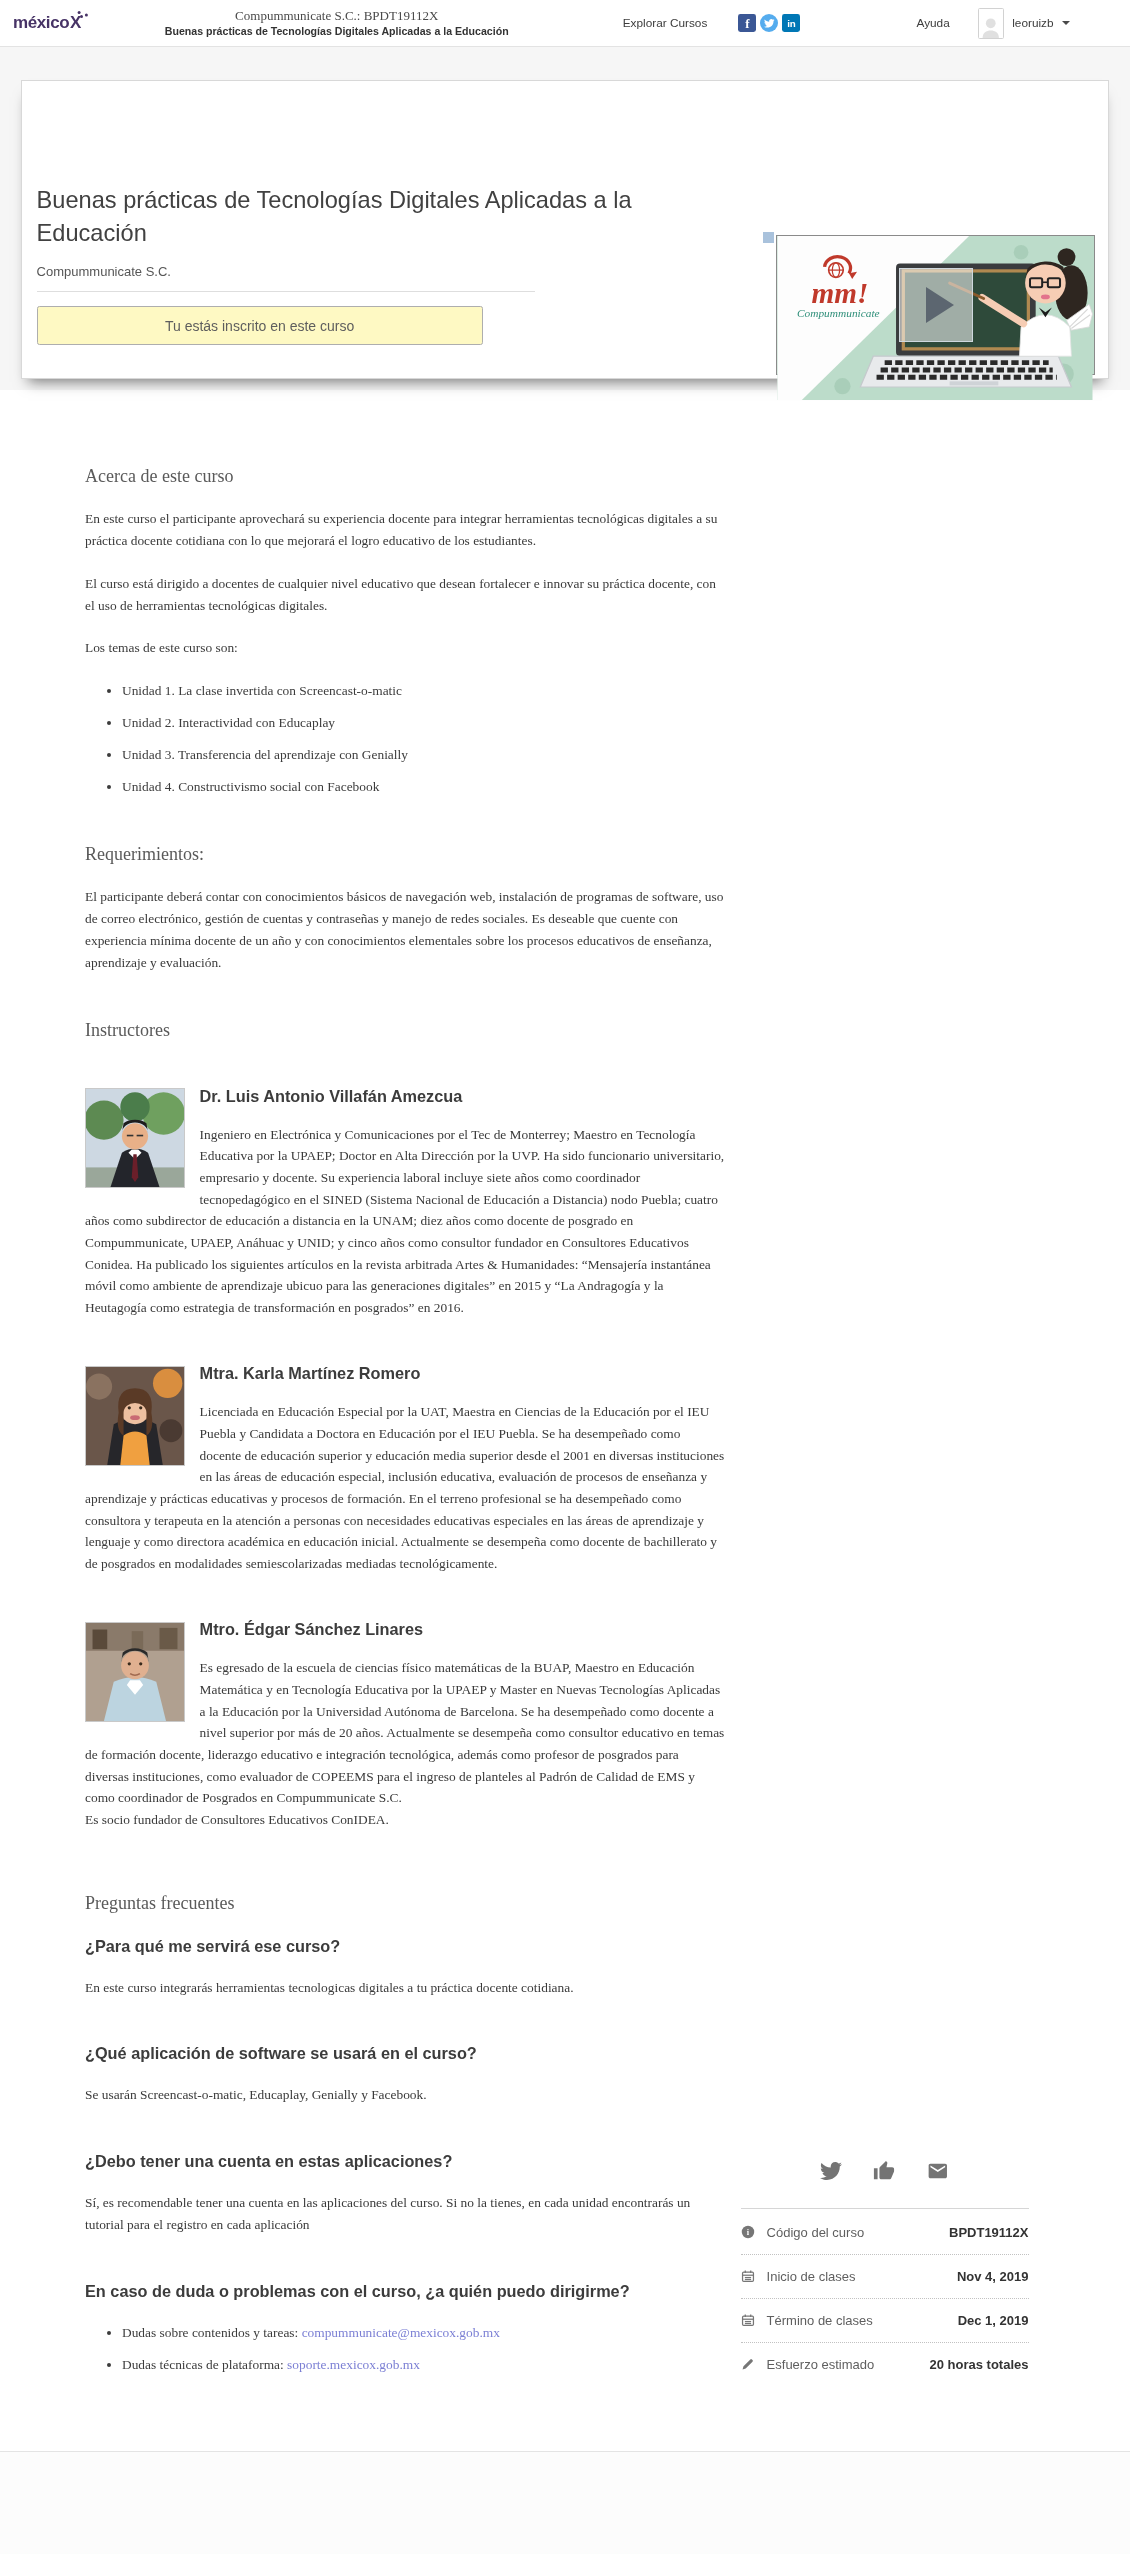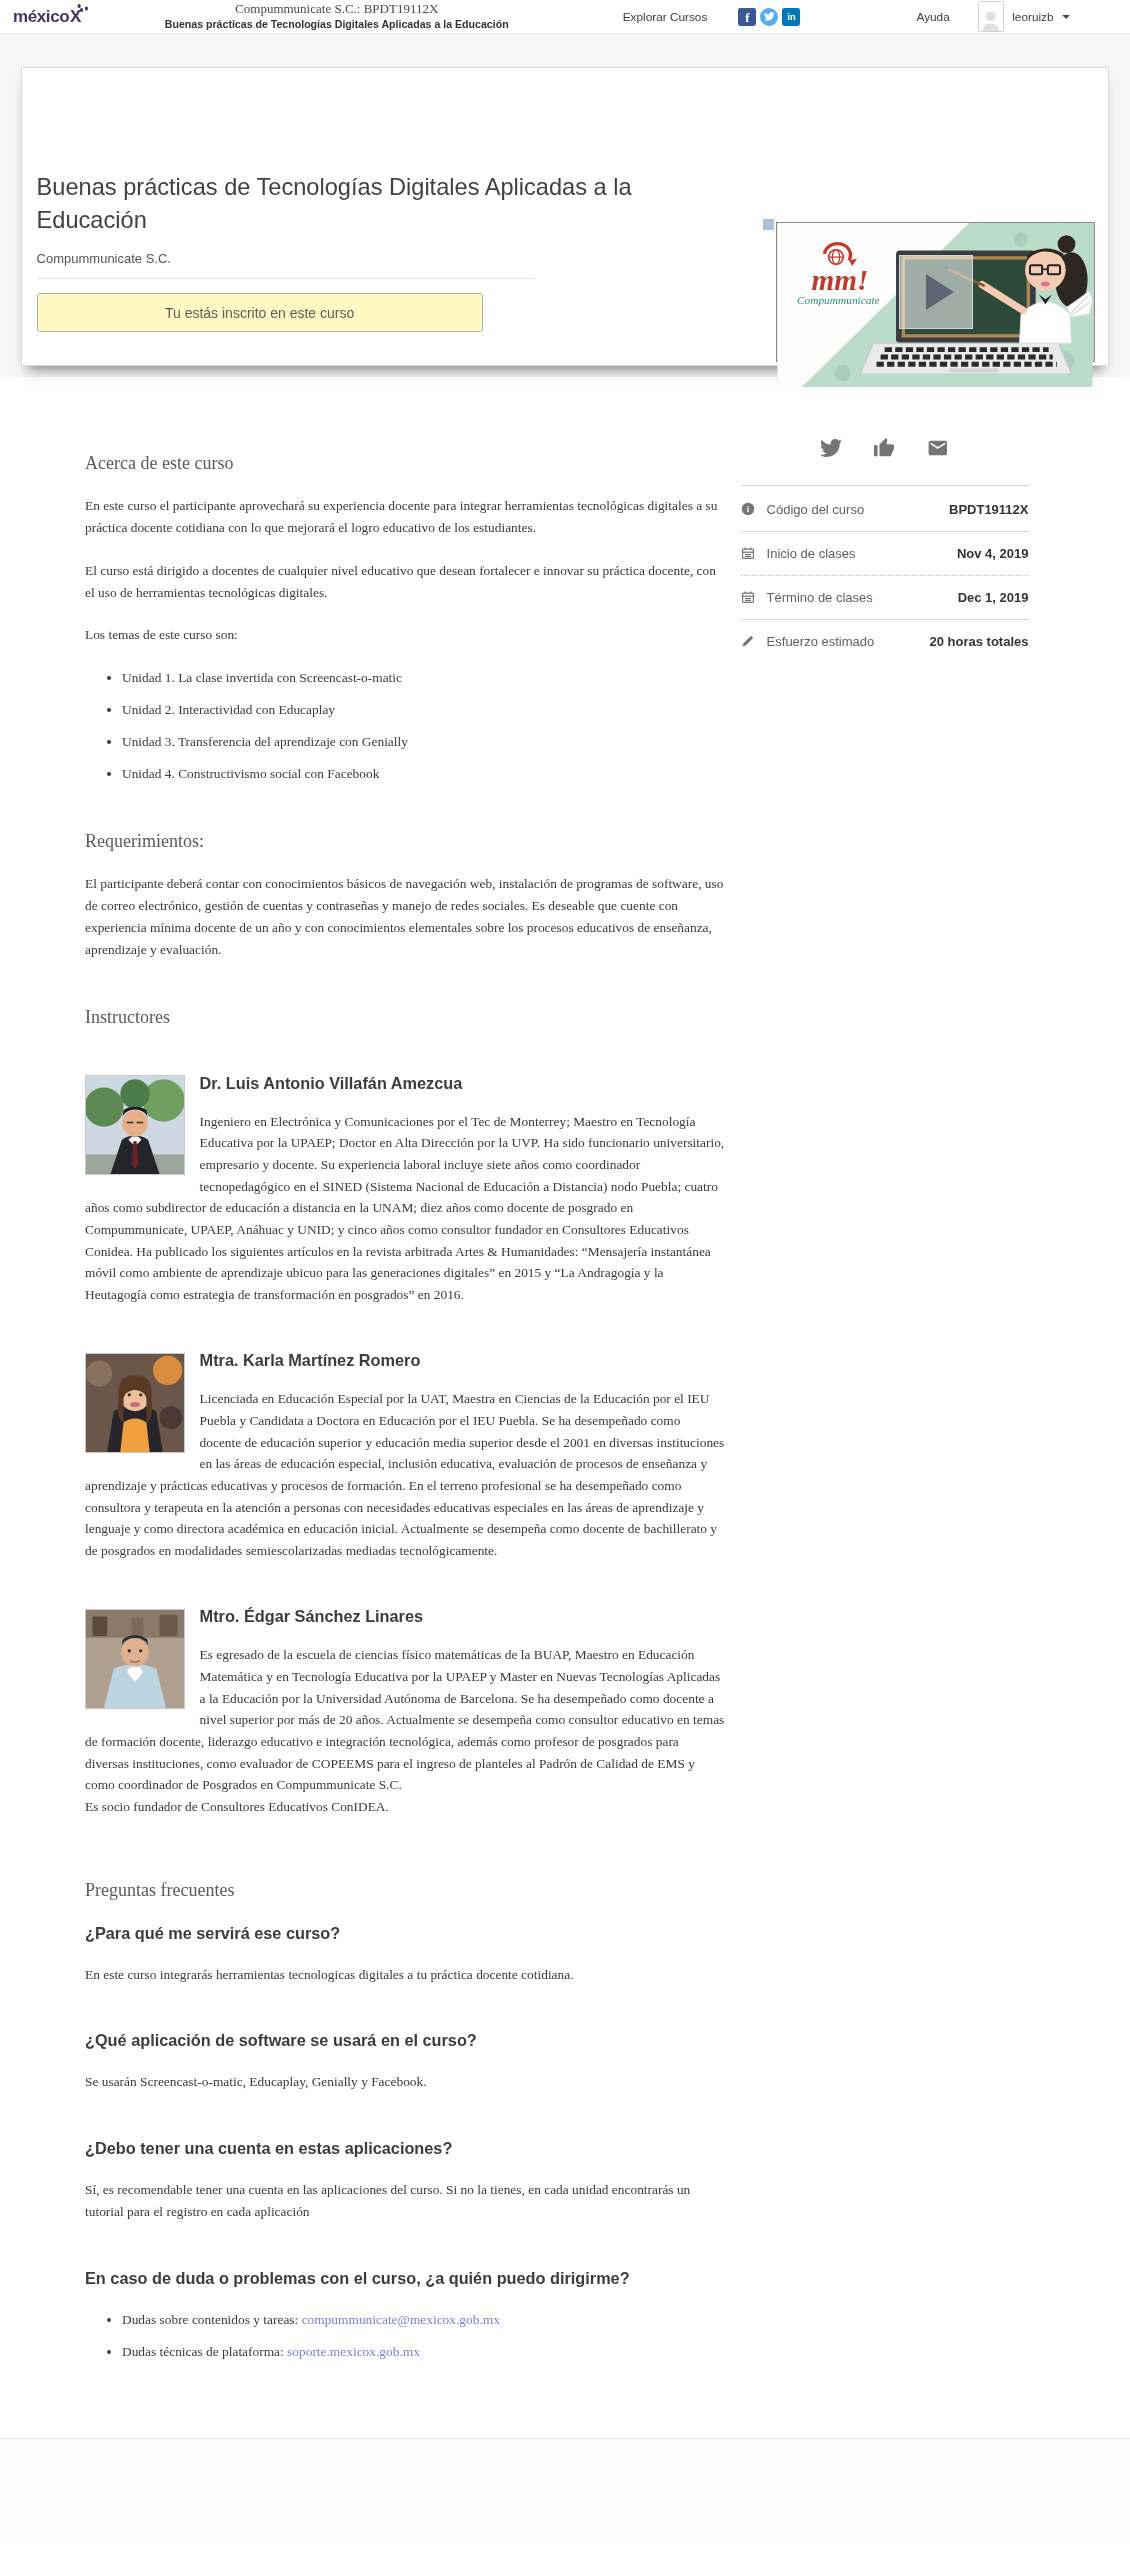--- a/index.html
+++ b/index.html
@@ -1,18 +1,18 @@
 <!DOCTYPE html>
 <html lang="es" style="font-size:13px"><head>
 <meta charset="utf-8">
 <style>
   html,body{margin:0;padding:0;}
   body{width:1130px;background:#fff;font-family:"Liberation Sans",sans-serif;color:#3c3c3c;}
   
-  .hdr{height:34px;background:#fff;border-bottom:0.8px solid #e3e3e3;display:flex;align-items:center;padding:0 13px;box-sizing:border-box;}
+  .hdr{height:47px;background:#fff;border-bottom:0.8px solid #e3e3e3;display:flex;align-items:center;padding:0 13px;box-sizing:border-box;}
   .logo{display:flex;align-items:baseline;cursor:pointer;}
   .logo-m{font-size:17px;font-weight:700;color:#473366;letter-spacing:-0.4px;}
   .logo-x{font-size:17px;font-weight:700;color:#473366;margin-left:0.8px;}
   .logo-dots{width:3.3px;height:3.3px;border-radius:50%;background:#473366;display:inline-block;position:relative;top:-9.8px;left:-1.6px;
     box-shadow:4.9px -1.6px 0 #473366,-2.4px -4.1px 0 #473366;}
   .hdr-center{width:488px;text-align:center;line-height:1.3;margin-left:8.1px;}
   .hdr-org{font-size:13px;color:#4a4a4a;font-family:Liberation Serif, serif;}
   .hdr-title{font-size:10.6px;font-weight:700;color:#333;}
   .explore{font-size:11.8px;color:#3c3c3c;margin-left:42px;white-space:nowrap;cursor:pointer;}
   .hdr-social{display:flex;align-items:center;gap:4.1px;margin-left:31px;}
@@ -30,21 +30,21 @@
   .hero-card{position:relative;height:299px;background:#fff;border:0.8px solid #d8d8d8;box-shadow:0 9.8px 13px -7.3px rgba(0,0,0,.5);box-sizing:border-box;padding:103px 0 0 14.6px;}
   .hero-title{font-size:23.6px;line-height:33px;font-weight:400;color:#414141;width:627px;margin:0;}
   .hero-org{margin-top:14px;font-size:13px;color:#565656;}
   .hero-hr{width:498px;border:0;border-top:0.8px solid #dedede;margin:12.2px 0 14px;}
   .enroll-btn{width:444px;height:37px;background:#fef9c3;border:0.8px solid #aeaeae;border-radius:2.4px;color:#5e5e5e;font-size:14px;display:flex;align-items:center;justify-content:center;cursor:default;}
   .video-wrap{position:absolute;right:13px;bottom:3.3px;width:319px;height:140px;border:1.6px solid #8a8a8a;box-sizing:border-box;background:#bcdcca;cursor:pointer;}
   .mini-sq{position:absolute;left:-14px;top:-3.3px;width:10.6px;height:10.6px;background:#a9c2dc;}
   .play-btn{position:absolute;left:50%;top:50%;transform:translate(-50%,-50%);width:72px;height:72px;background:rgba(255,255,255,.55);border:0.8px solid #cfd8de;display:flex;align-items:center;justify-content:center;}
   .play-tri{width:0;height:0;border-left:28px solid #5c6670;border-top:18px solid transparent;border-bottom:18px solid transparent;margin-left:8.1px;}
   
-  .main{display:flex;align-items:flex-start;background:#fff;padding-bottom:65px;}
+  .main{display:flex;align-items:flex-end;background:#fff;padding-bottom:65px;}
   .leftcol{width:640px;margin-left:85px;}
   .section-h{font-family:"Liberation Serif",serif;font-size:18px;color:#5a5a5a;font-weight:400;margin:47px 0 0;}
   .first-h{margin-top:76px;}
   .serif-p{font-family:"Liberation Serif",serif;font-size:13.4px;line-height:1.62;margin:21px 0 0;color:#3a3a3a;}
   ul.topics,ul.faq-ul{font-family:"Liberation Serif",serif;font-size:13.4px;line-height:1.6;margin:21px 0 0;padding-left:37px;}
   ul.topics li{margin-bottom:10.6px;}
   ul.faq-ul li{margin-bottom:10.6px;}
   .instr{margin-top:42px;}
   .instr::after{content:"";display:block;clear:both;}
   .instr-photo{float:left;width:98px;height:98px;border:0.8px solid #c9c9c9;margin:4.9px 14.6px 8.1px 0;background:#eee;}

